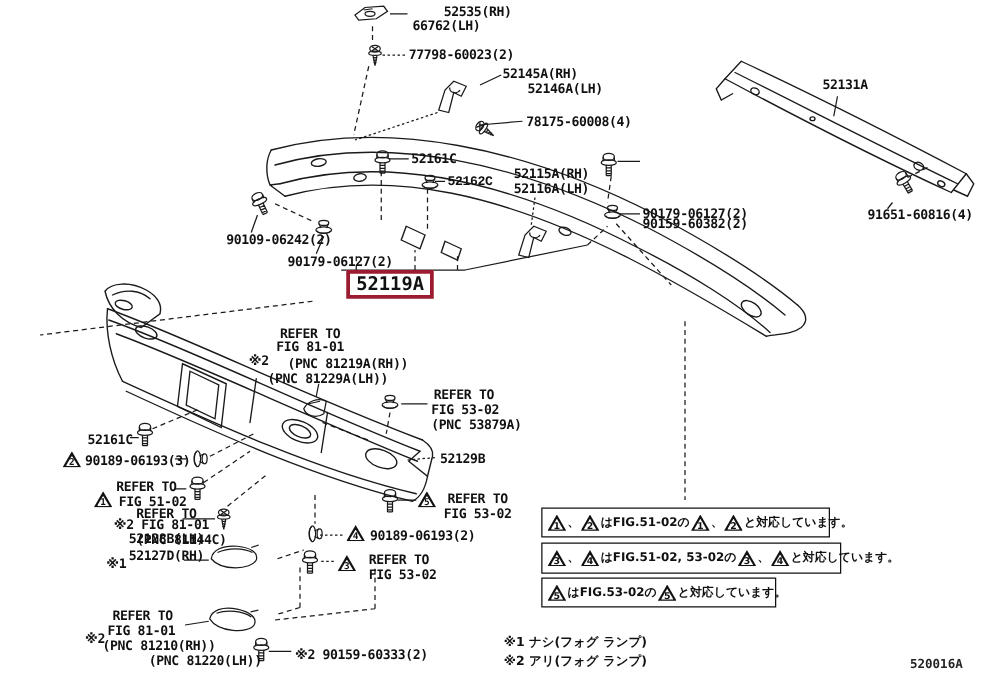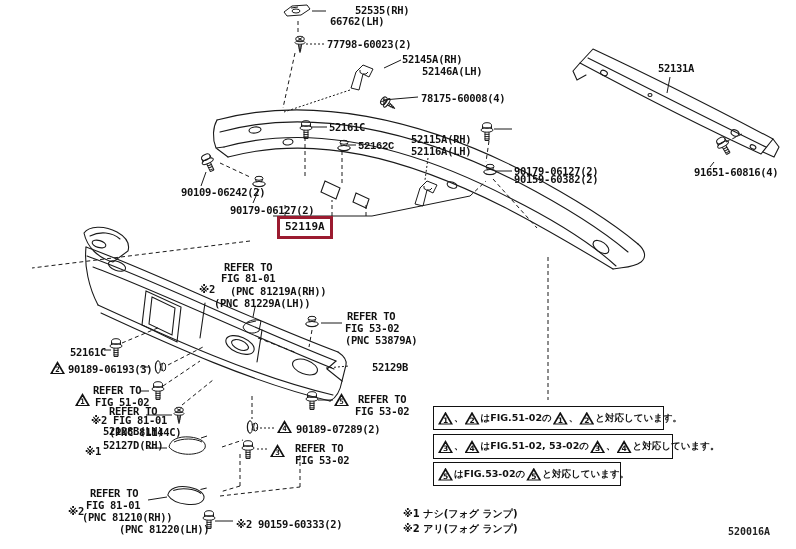--- a/index.html
+++ b/index.html
@@ -2,21 +2,21 @@
 <html><head>
 <meta charset="utf-8">
 <style>
   html,body{margin:0;padding:0;background:#fff;}
   #canvas{position:relative;width:796px;height:549px;background:#fff;overflow:hidden;
     font-family:"DejaVu Sans Mono","DejaVu Sans",monospace;color:#111;}
   #art{position:absolute;left:0;top:0;}
   .plabel{position:absolute;font-size:10.5px;font-weight:700;line-height:11px;
     white-space:nowrap;letter-spacing:-0.3px;color:#111;}
   .hlbox{position:absolute;left:277px;top:216px;border:3px solid #9B1B30;background:#fff;
-    font-size:11px;font-weight:700;line-height:14px;padding:1px 5px 2px;color:#111;}
+    font-size:15px;font-weight:700;line-height:14px;padding:1px 5px 2px;color:#111;}
   .note{position:absolute;font-size:10px;font-weight:700;white-space:nowrap;
     font-family:"DejaVu Sans",sans-serif;}
   .footer-code{position:absolute;left:728px;top:526px;font-size:10px;font-weight:700;color:#222;}
   .legend-box{position:absolute;border:1.5px solid #111;background:#fff;display:flex;
     align-items:center;padding:0 4px;font-size:9.5px;font-weight:700;white-space:nowrap;
     font-family:"DejaVu Sans",sans-serif;gap:1px;box-sizing:border-box;}
   .tri{position:relative;display:inline-block;width:15px;height:13px;vertical-align:-2px;flex:0 0 auto;}
   .tri.abs{position:absolute;}
   .tri i{font-style:normal;}
   .tri .o{position:absolute;left:0;top:0;width:100%;height:100%;background:#111;
@@ -236,24 +236,24 @@
       <div class="plabel" style="left: 70px; top: 347px;">52161C</div>
       <div class="plabel" style="left: 68px; top: 364px;">90189-06193(3)</div>
       <div class="plabel" style="left: 93px; top: 385px;">REFER TO</div>
       <div class="plabel" style="left: 95px; top: 397px;">FIG 51-02</div>
       <div class="plabel" style="left: 109px; top: 406px;">REFER TO</div>
       <div class="plabel" style="left: 91px; top: 415px;">※2 FIG 81-01</div>
       <div class="plabel" style="left: 109px; top: 427px;">(PNC 81144C)</div>
       <div class="plabel" style="left: 85px; top: 446px;">※1</div>
       <div class="plabel" style="left: 103px; top: 440px;">52127D(RH)</div>
       <div class="plabel" style="left: 103px; top: 426px;">52128B(LH)</div>
-      <div class="plabel" style="left: 372px; top: 362px;">52129B</div>
+      <div class="plabel" style="left: 352px; top: 362px;">52129B</div>
       <div class="plabel" style="left: 358px; top: 394px;">REFER TO</div>
       <div class="plabel" style="left: 355px; top: 406px;">FIG 53-02</div>
-      <div class="plabel" style="left: 296px; top: 424px;">90189-07289(2)</div>
+      <div class="plabel" style="left: 296px; top: 424px;">90189-06193(2)</div>
       <div class="plabel" style="left: 295px; top: 443px;">REFER TO</div>
       <div class="plabel" style="left: 295px; top: 455px;">FIG 53-02</div>
       <div class="plabel" style="left: 90px; top: 488px;">REFER TO</div>
       <div class="plabel" style="left: 86px; top: 500px;">FIG 81-01</div>
       <div class="plabel" style="left: 68px; top: 506px;">※2</div>
       <div class="plabel" style="left: 82px; top: 512px;">(PNC 81210(RH))</div>
       <div class="plabel" style="left: 82px; top: 524px; margin-left: 37px;">(PNC 81220(LH))</div>
       <div class="plabel" style="left: 236px; top: 519px;">※2 90159-60333(2)</div>
     </div>
   <div id="marker-layer">

